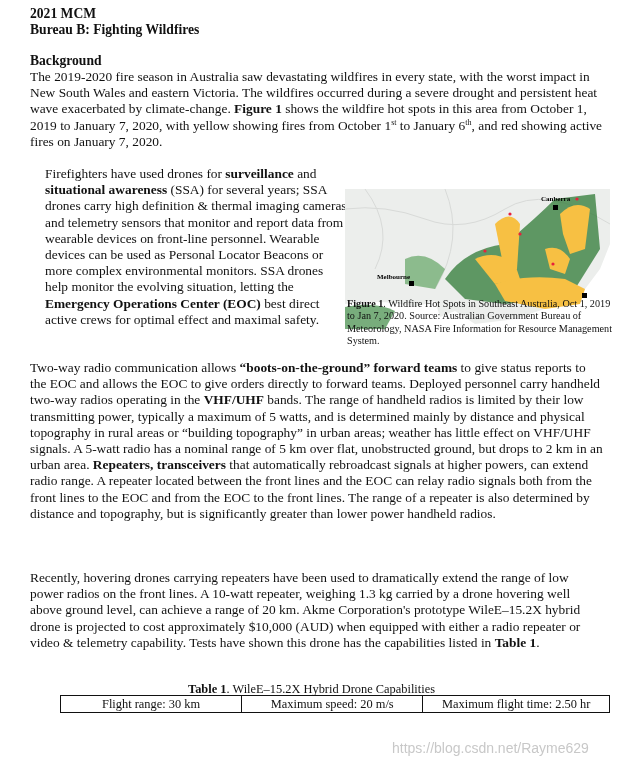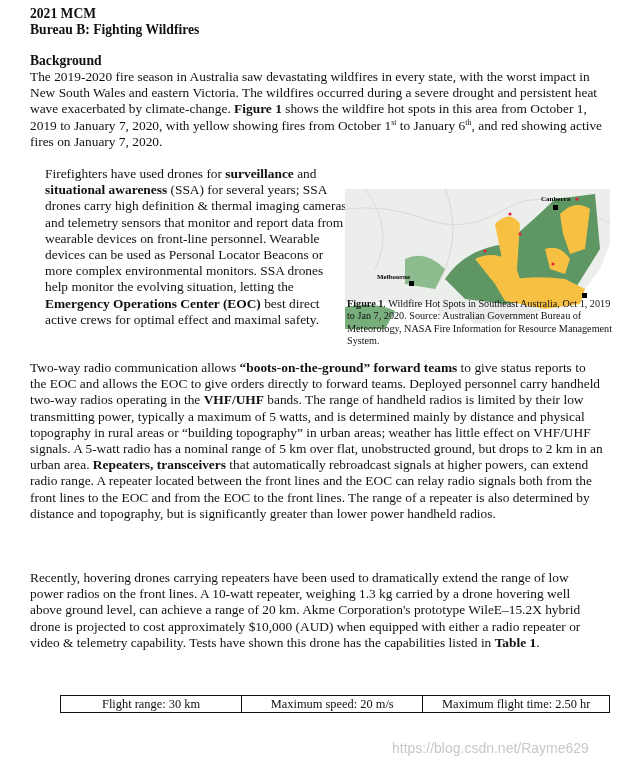--- a/index.html
+++ b/index.html
@@ -69,20 +69,23 @@
   </div>
 
   <div class="blk" style="top:360px; width:575px;">
     <span>Two-way radio communication allows </span><span class="b">“boots-on-the-ground” forward teams</span><span> to give status reports to the EOC and allows the EOC to give orders directly to forward teams. Deployed personnel carry handheld two-way radios operating in the </span><span class="b">VHF/UHF</span><span> bands. The range of handheld radios is limited by their low transmitting power, typically a maximum of 5 watts, and is determined mainly by distance and physical topography in rural areas or “building topography” in urban areas; weather has little effect on VHF/UHF signals. A 5-watt radio has a nominal range of 5 km over flat, unobstructed ground, but drops to 2 km in an urban area. </span><span class="b">Repeaters, transceivers</span><span> that automatically rebroadcast signals at higher powers, can extend radio range. A repeater located between the front lines and the EOC can relay radio signals both from the front lines to the EOC and from the EOC to the front lines. The range of a repeater is also determined by distance and topography, but is significantly greater than lower power handheld radios.</span>
   </div>
 
   <div class="blk" style="top:570px; width:575px;">
     <span>Recently, hovering drones carrying repeaters have been used to dramatically extend the range of low power radios on the front lines. A 10-watt repeater, weighing 1.3 kg carried by a drone hovering well above ground level, can achieve a range of 20 km. Akme Corporation's prototype WileE–15.2X hybrid drone is projected to cost approximately $10,000 (AUD) when equipped with either a radio repeater or video &amp; telemetry capability. Tests have shown this drone has the capabilities listed in </span><span class="b">Table 1</span><span>.</span>
   </div>
 
+  <div class="tbl-title">
+    <span class="b">Table 1</span><span>. WileE–15.2X Hybrid Drone Capabilities</span>
+  </div>
 
   <table style="width:456px;">
     <tbody>
         <tr>
       <td class="c" style="width:33%;">Flight range: 30 km</td>
       <td class="c" style="width:33%;">Maximum speed: 20 m/s</td>
       <td class="c">Maximum flight time: 2.50 hr</td>
     </tr>
   </tbody>
     </table>

